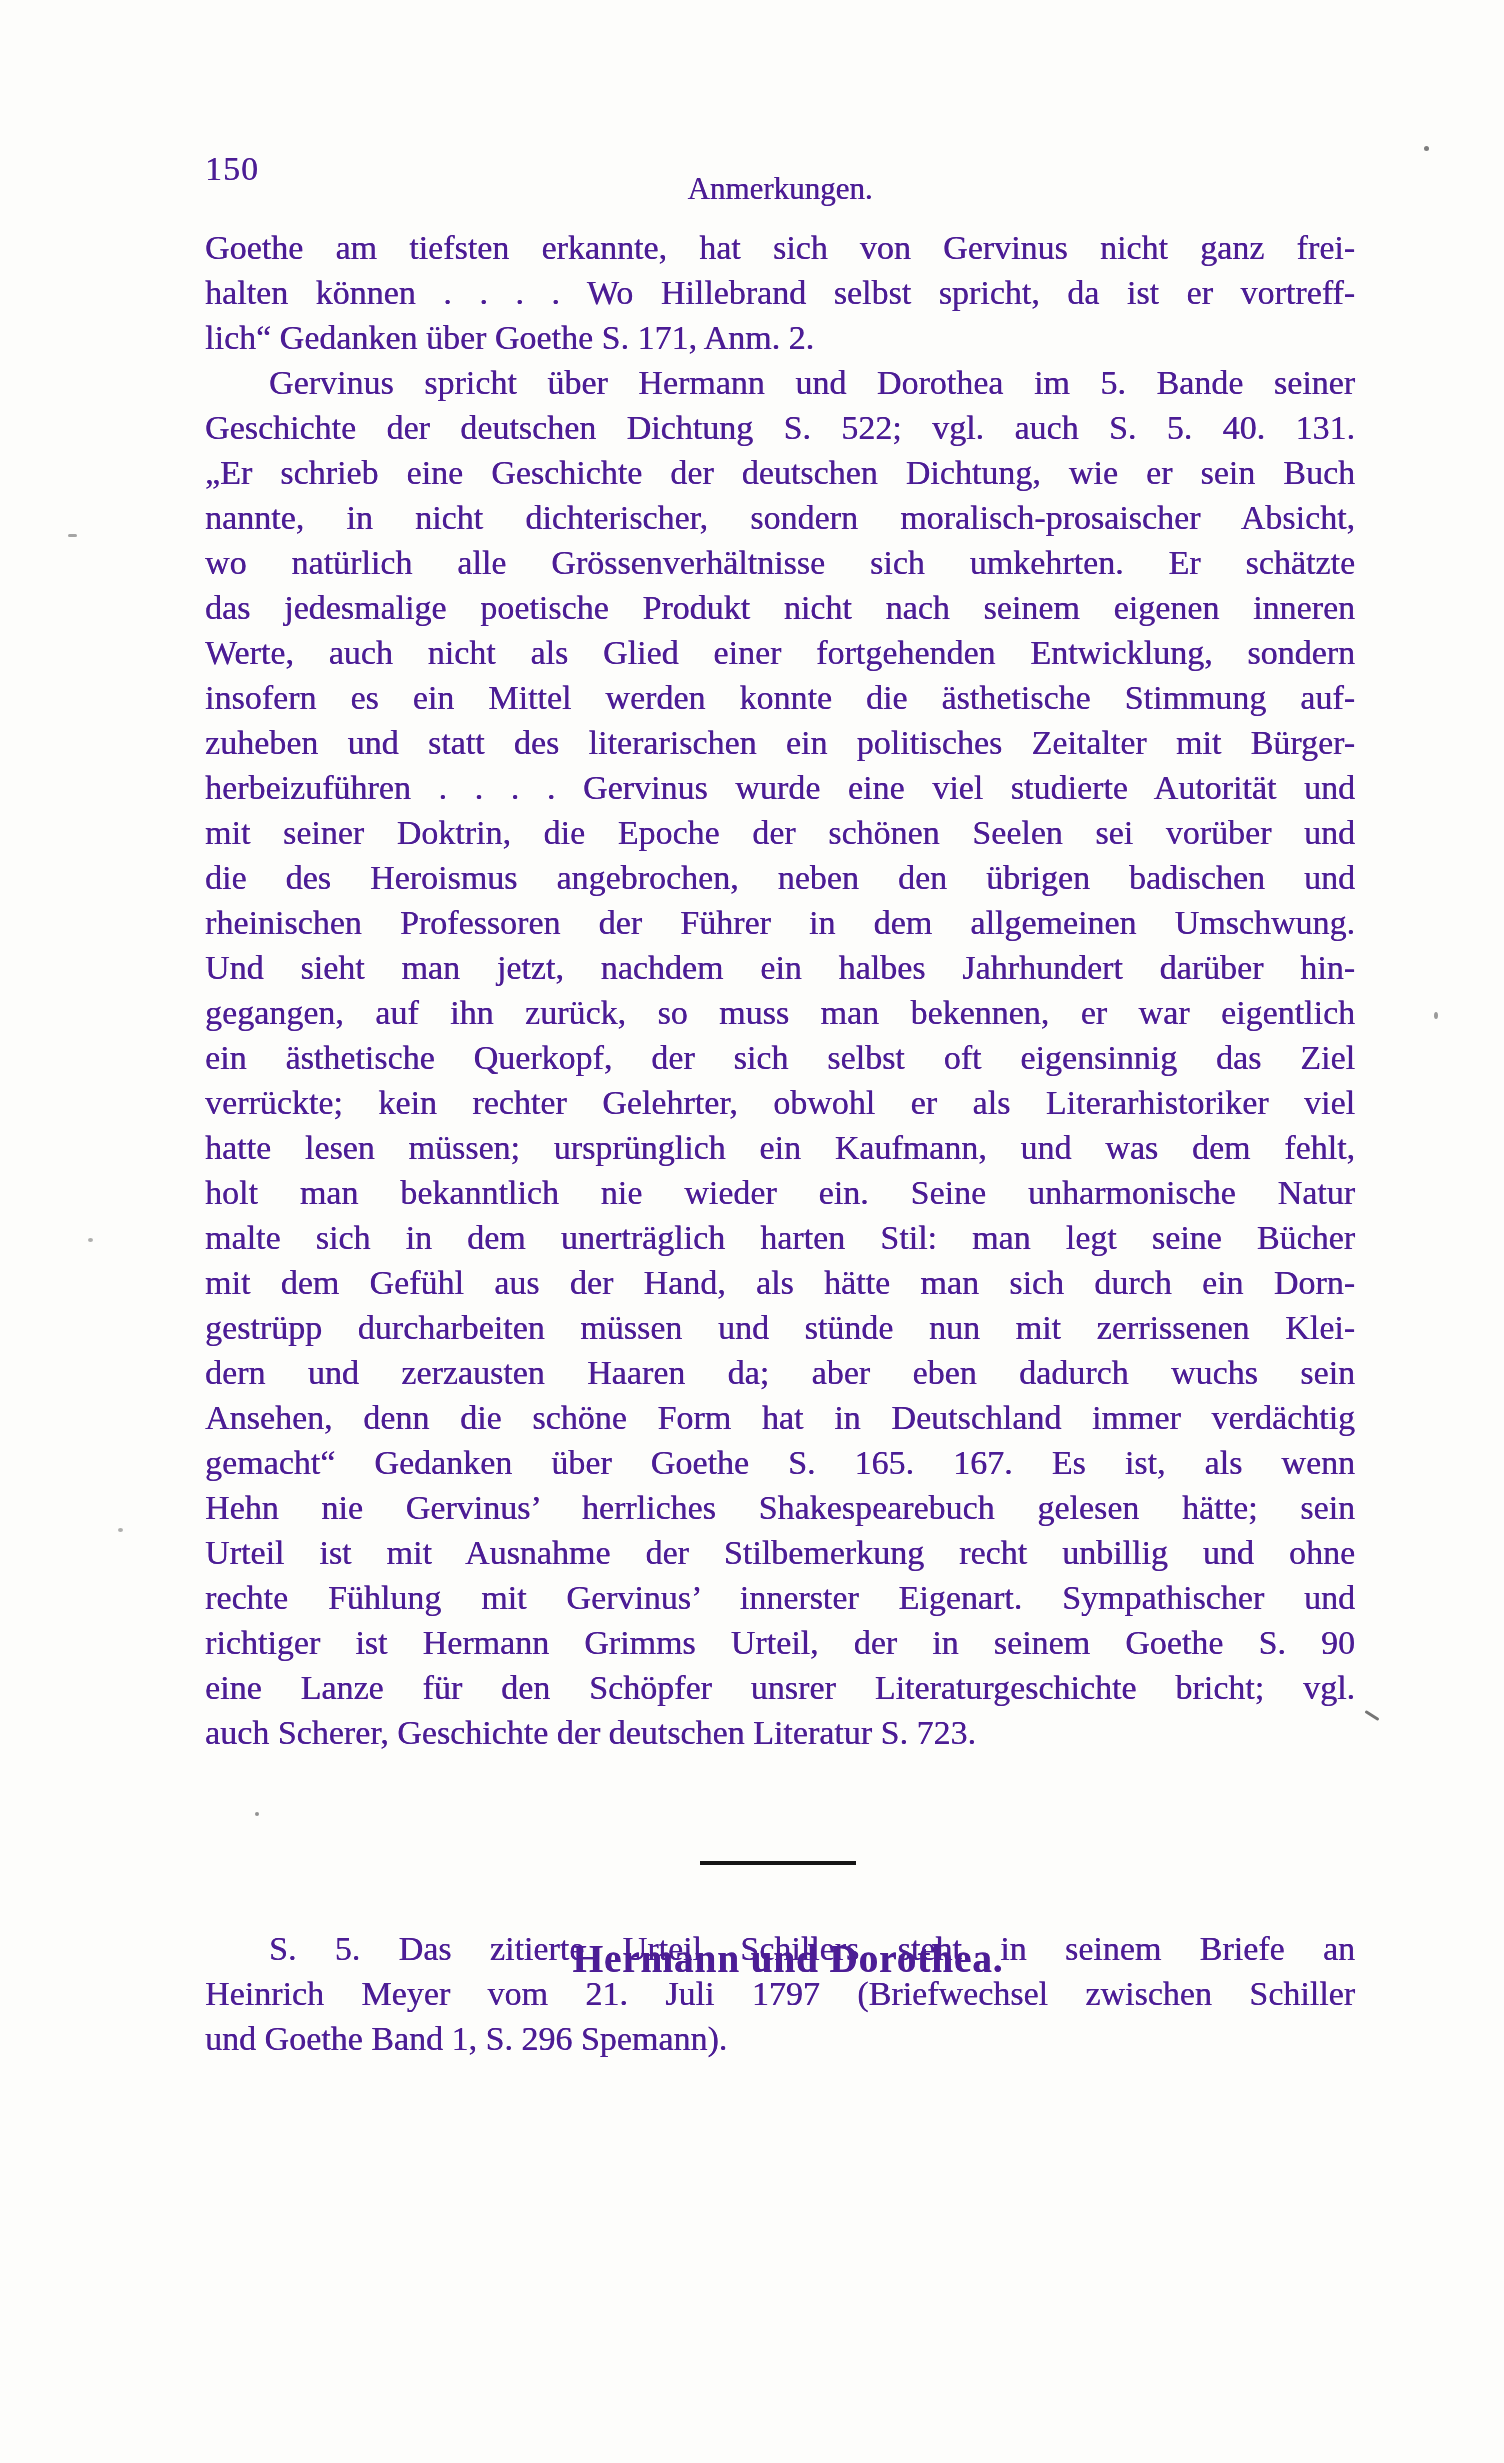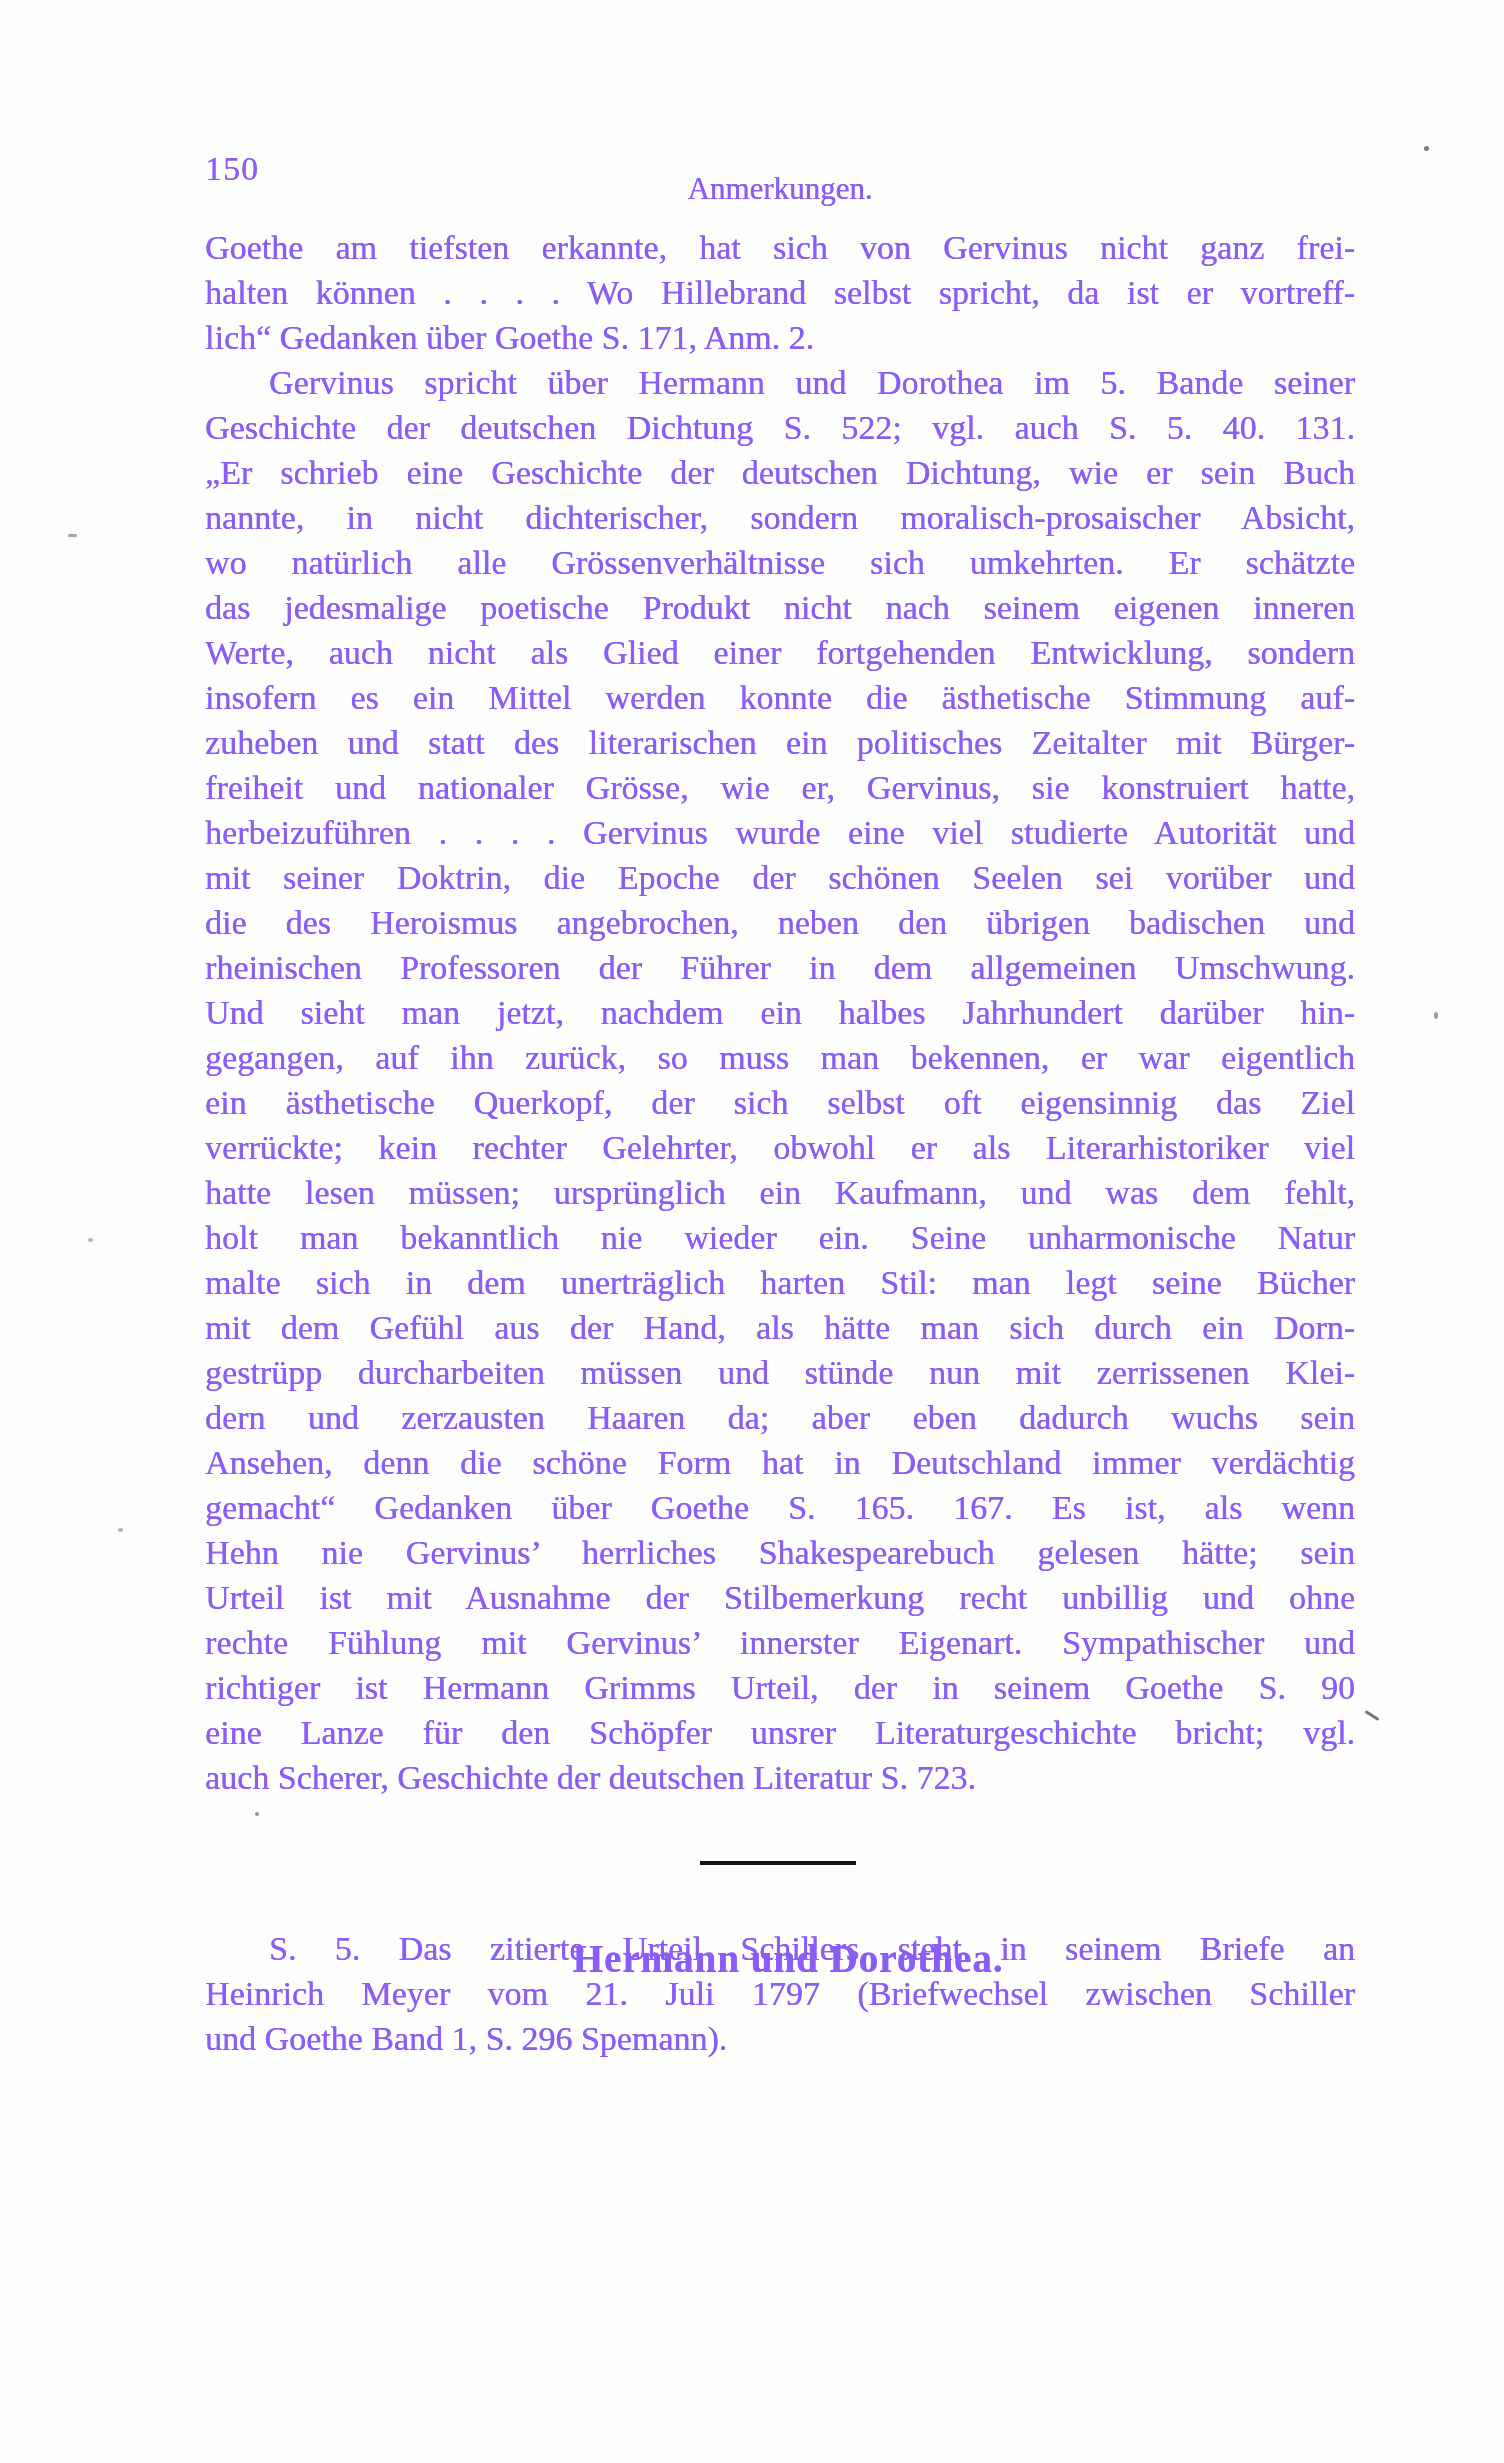--- a/index.html
+++ b/index.html
@@ -1,21 +1,21 @@
 <!DOCTYPE html>
 <html><head>
 <meta charset="utf-8">
 <style>
   html,body{margin:0;padding:0;background:#e8e8e8;}
   .page{
     position:relative;
     width:1504px;height:2463px;
     margin:0 auto;
     background:#fdfdfb;
-    color:#8b5cf6;
+    color:#4c1d95;
     font-family:"Liberation Serif","DejaVu Serif",serif;
     overflow:hidden;
     text-shadow:0.35px 0 0 currentColor;
   }
   .running-head{position:absolute;top:150px;left:205px;width:1150px;height:42px;}
   .pagenum{position:absolute;left:0;top:0;font-size:34px;letter-spacing:1px;}
   .head-title{position:absolute;left:0;top:2px;width:100%;text-align:center;font-size:31px;margin-top:19px;}
   .textblock{position:absolute;left:205px;width:1150px;}
   .tb1{top:225px;}
   .tb2{top:1926px;}
@@ -54,21 +54,20 @@
 
     <p class="ln j in">Gervinus spricht über Hermann und Dorothea im 5. Bande seiner</p>
     <p class="ln j">Geschichte der deutschen Dichtung S. 522; vgl. auch S. 5. 40. 131.</p>
     <p class="ln j">„Er schrieb eine Geschichte der deutschen Dichtung, wie er sein Buch</p>
     <p class="ln j">nannte, in nicht dichterischer, sondern moralisch-prosaischer Absicht,</p>
     <p class="ln j">wo natürlich alle Grössenverhältnisse sich umkehrten.  Er schätzte</p>
     <p class="ln j">das jedesmalige poetische Produkt nicht nach seinem eigenen inneren</p>
     <p class="ln j">Werte, auch nicht als Glied einer fortgehenden Entwicklung, sondern</p>
     <p class="ln j">insofern es ein Mittel werden konnte die ästhetische Stimmung auf-</p>
     <p class="ln j">zuheben und statt des literarischen ein politisches Zeitalter mit Bürger-</p>
-    <p class="ln j">freiheit und nationaler Grösse, wie er, Gervinus, sie konstruiert hatte,</p>
     <p class="ln j">herbeizuführen . . . . Gervinus wurde eine viel studierte Autorität und</p>
     <p class="ln j">mit seiner Doktrin, die Epoche der schönen Seelen sei vorüber und</p>
     <p class="ln j">die des Heroismus angebrochen, neben den übrigen badischen und</p>
     <p class="ln j">rheinischen Professoren der Führer in dem allgemeinen Umschwung.</p>
     <p class="ln j">Und sieht man jetzt, nachdem ein halbes Jahrhundert darüber hin-</p>
     <p class="ln j">gegangen, auf ihn zurück, so muss man bekennen, er war eigentlich</p>
     <p class="ln j">ein ästhetische Querkopf, der sich selbst oft eigensinnig das Ziel</p>
     <p class="ln j">verrückte; kein rechter Gelehrter, obwohl er als Literarhistoriker viel</p>
     <p class="ln j">hatte lesen müssen; ursprünglich ein Kaufmann, und was dem fehlt,</p>
     <p class="ln j">holt man bekanntlich nie wieder ein.  Seine unharmonische Natur</p>

